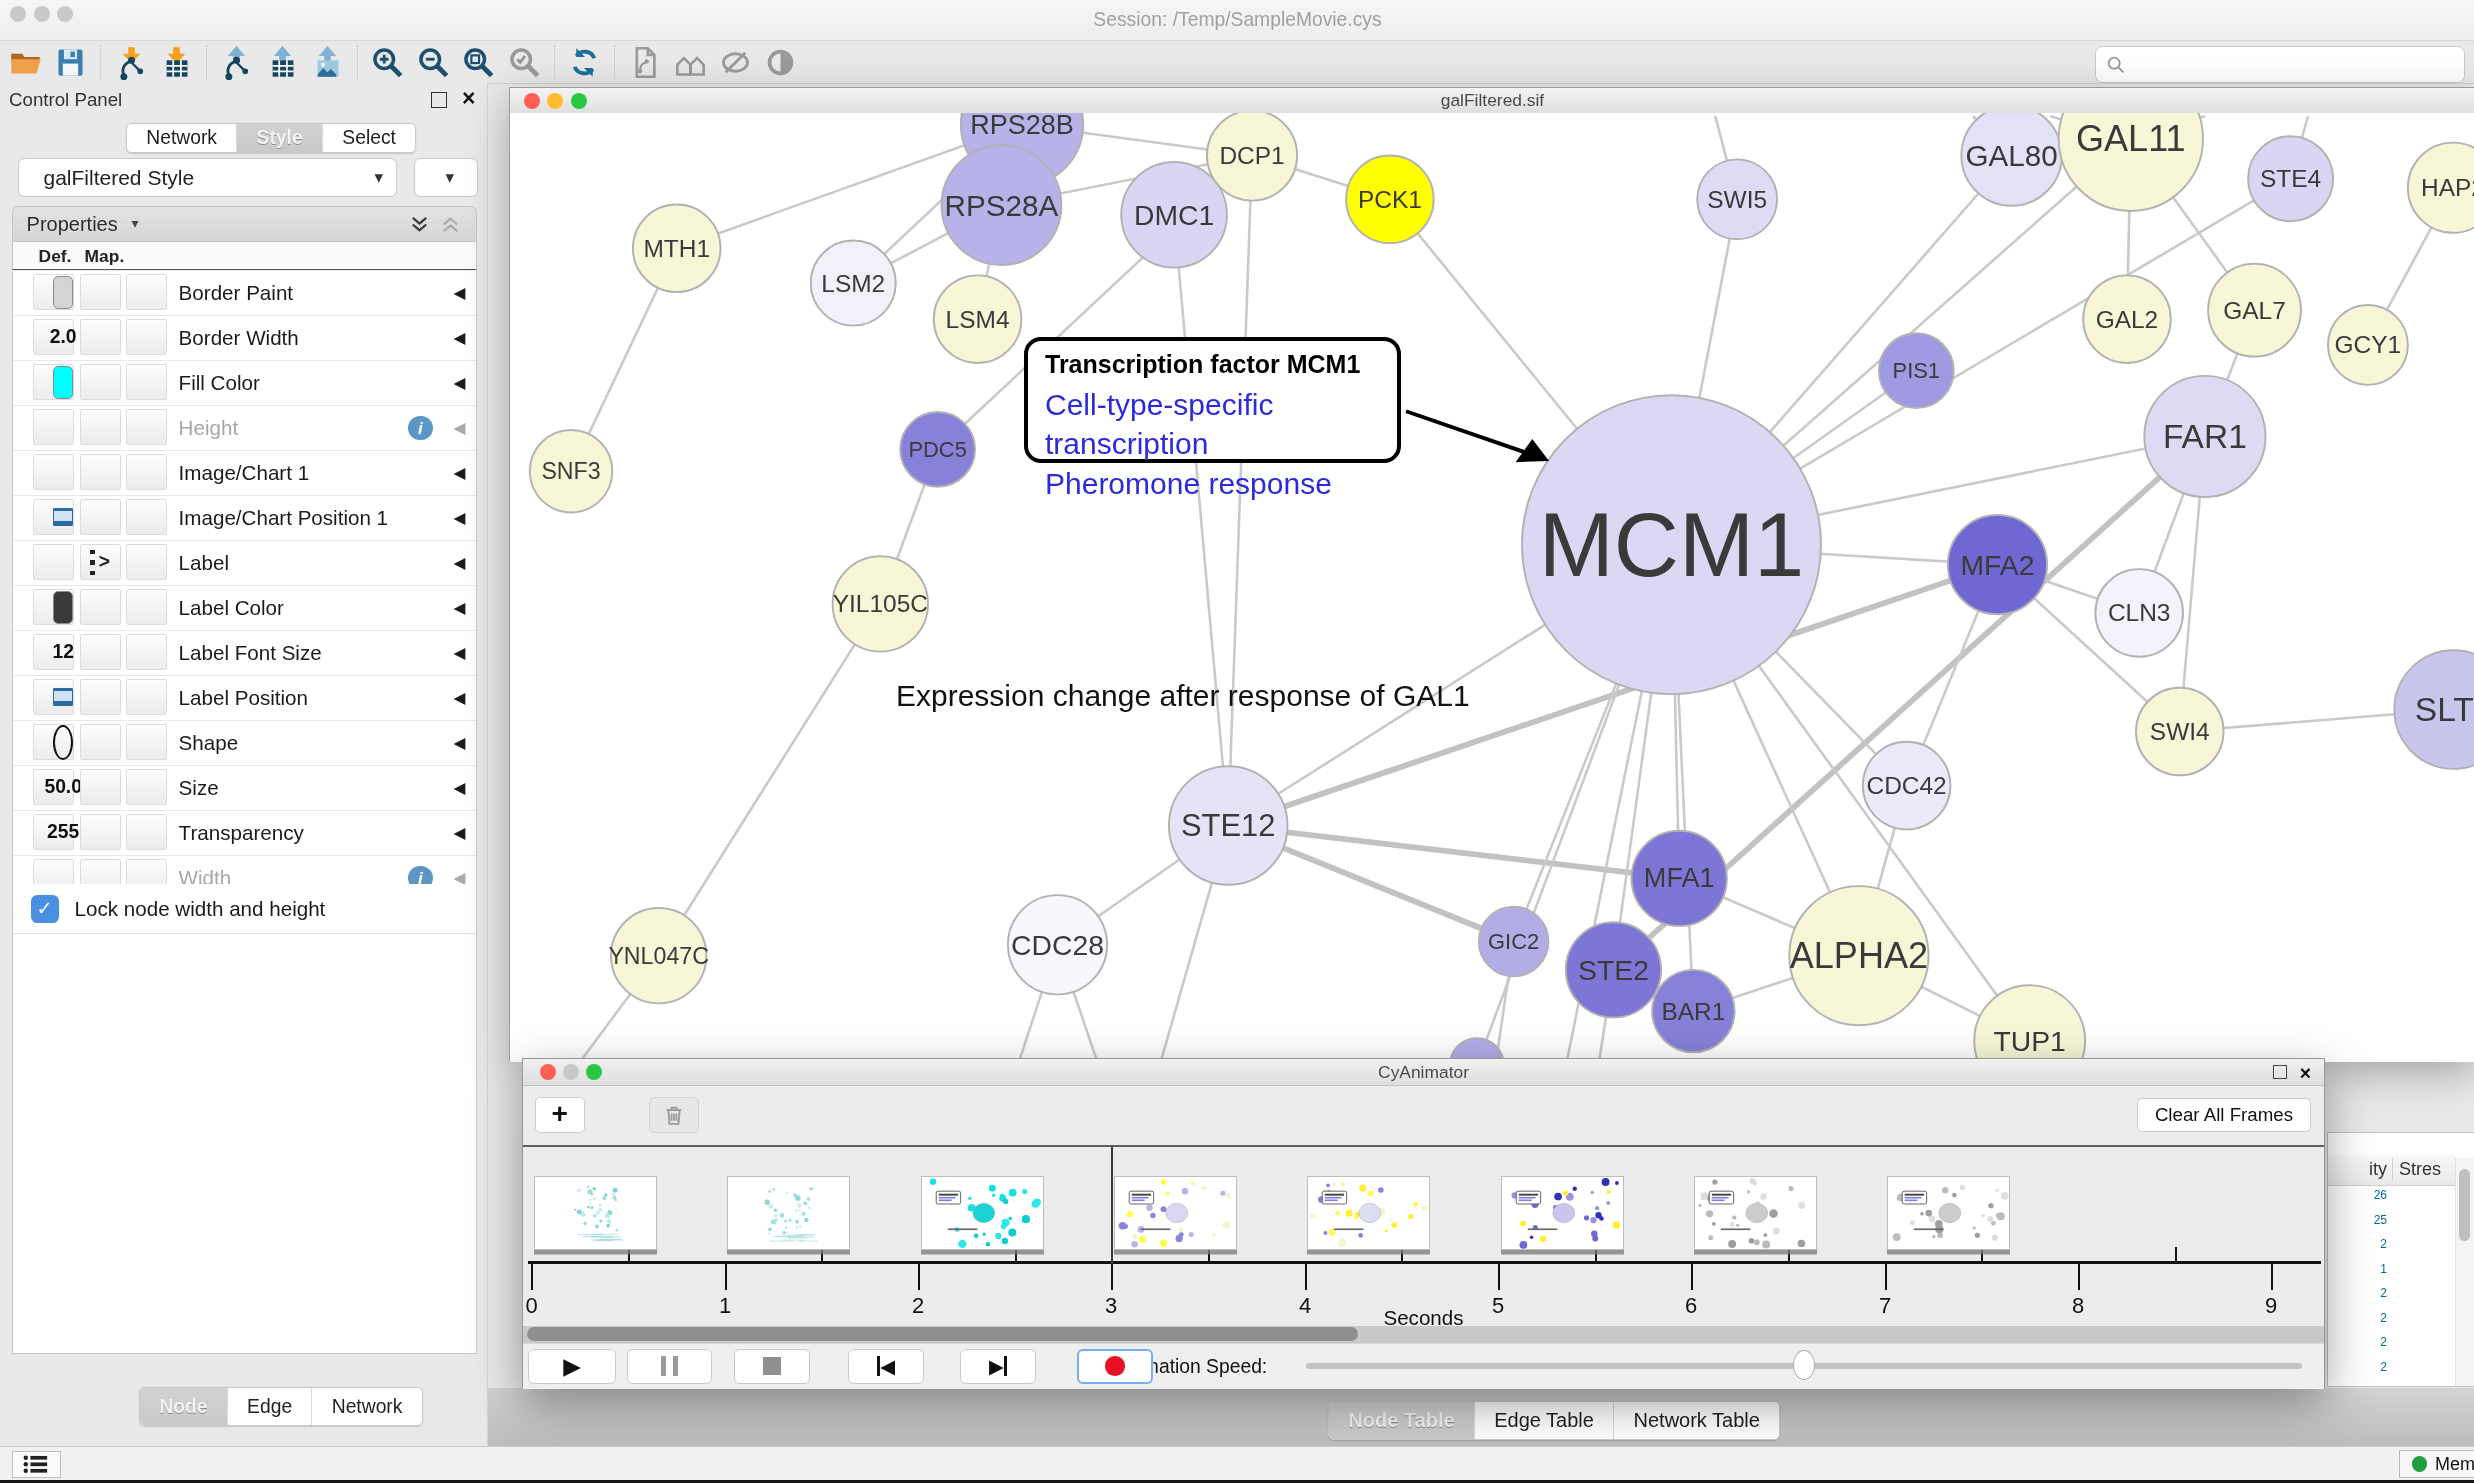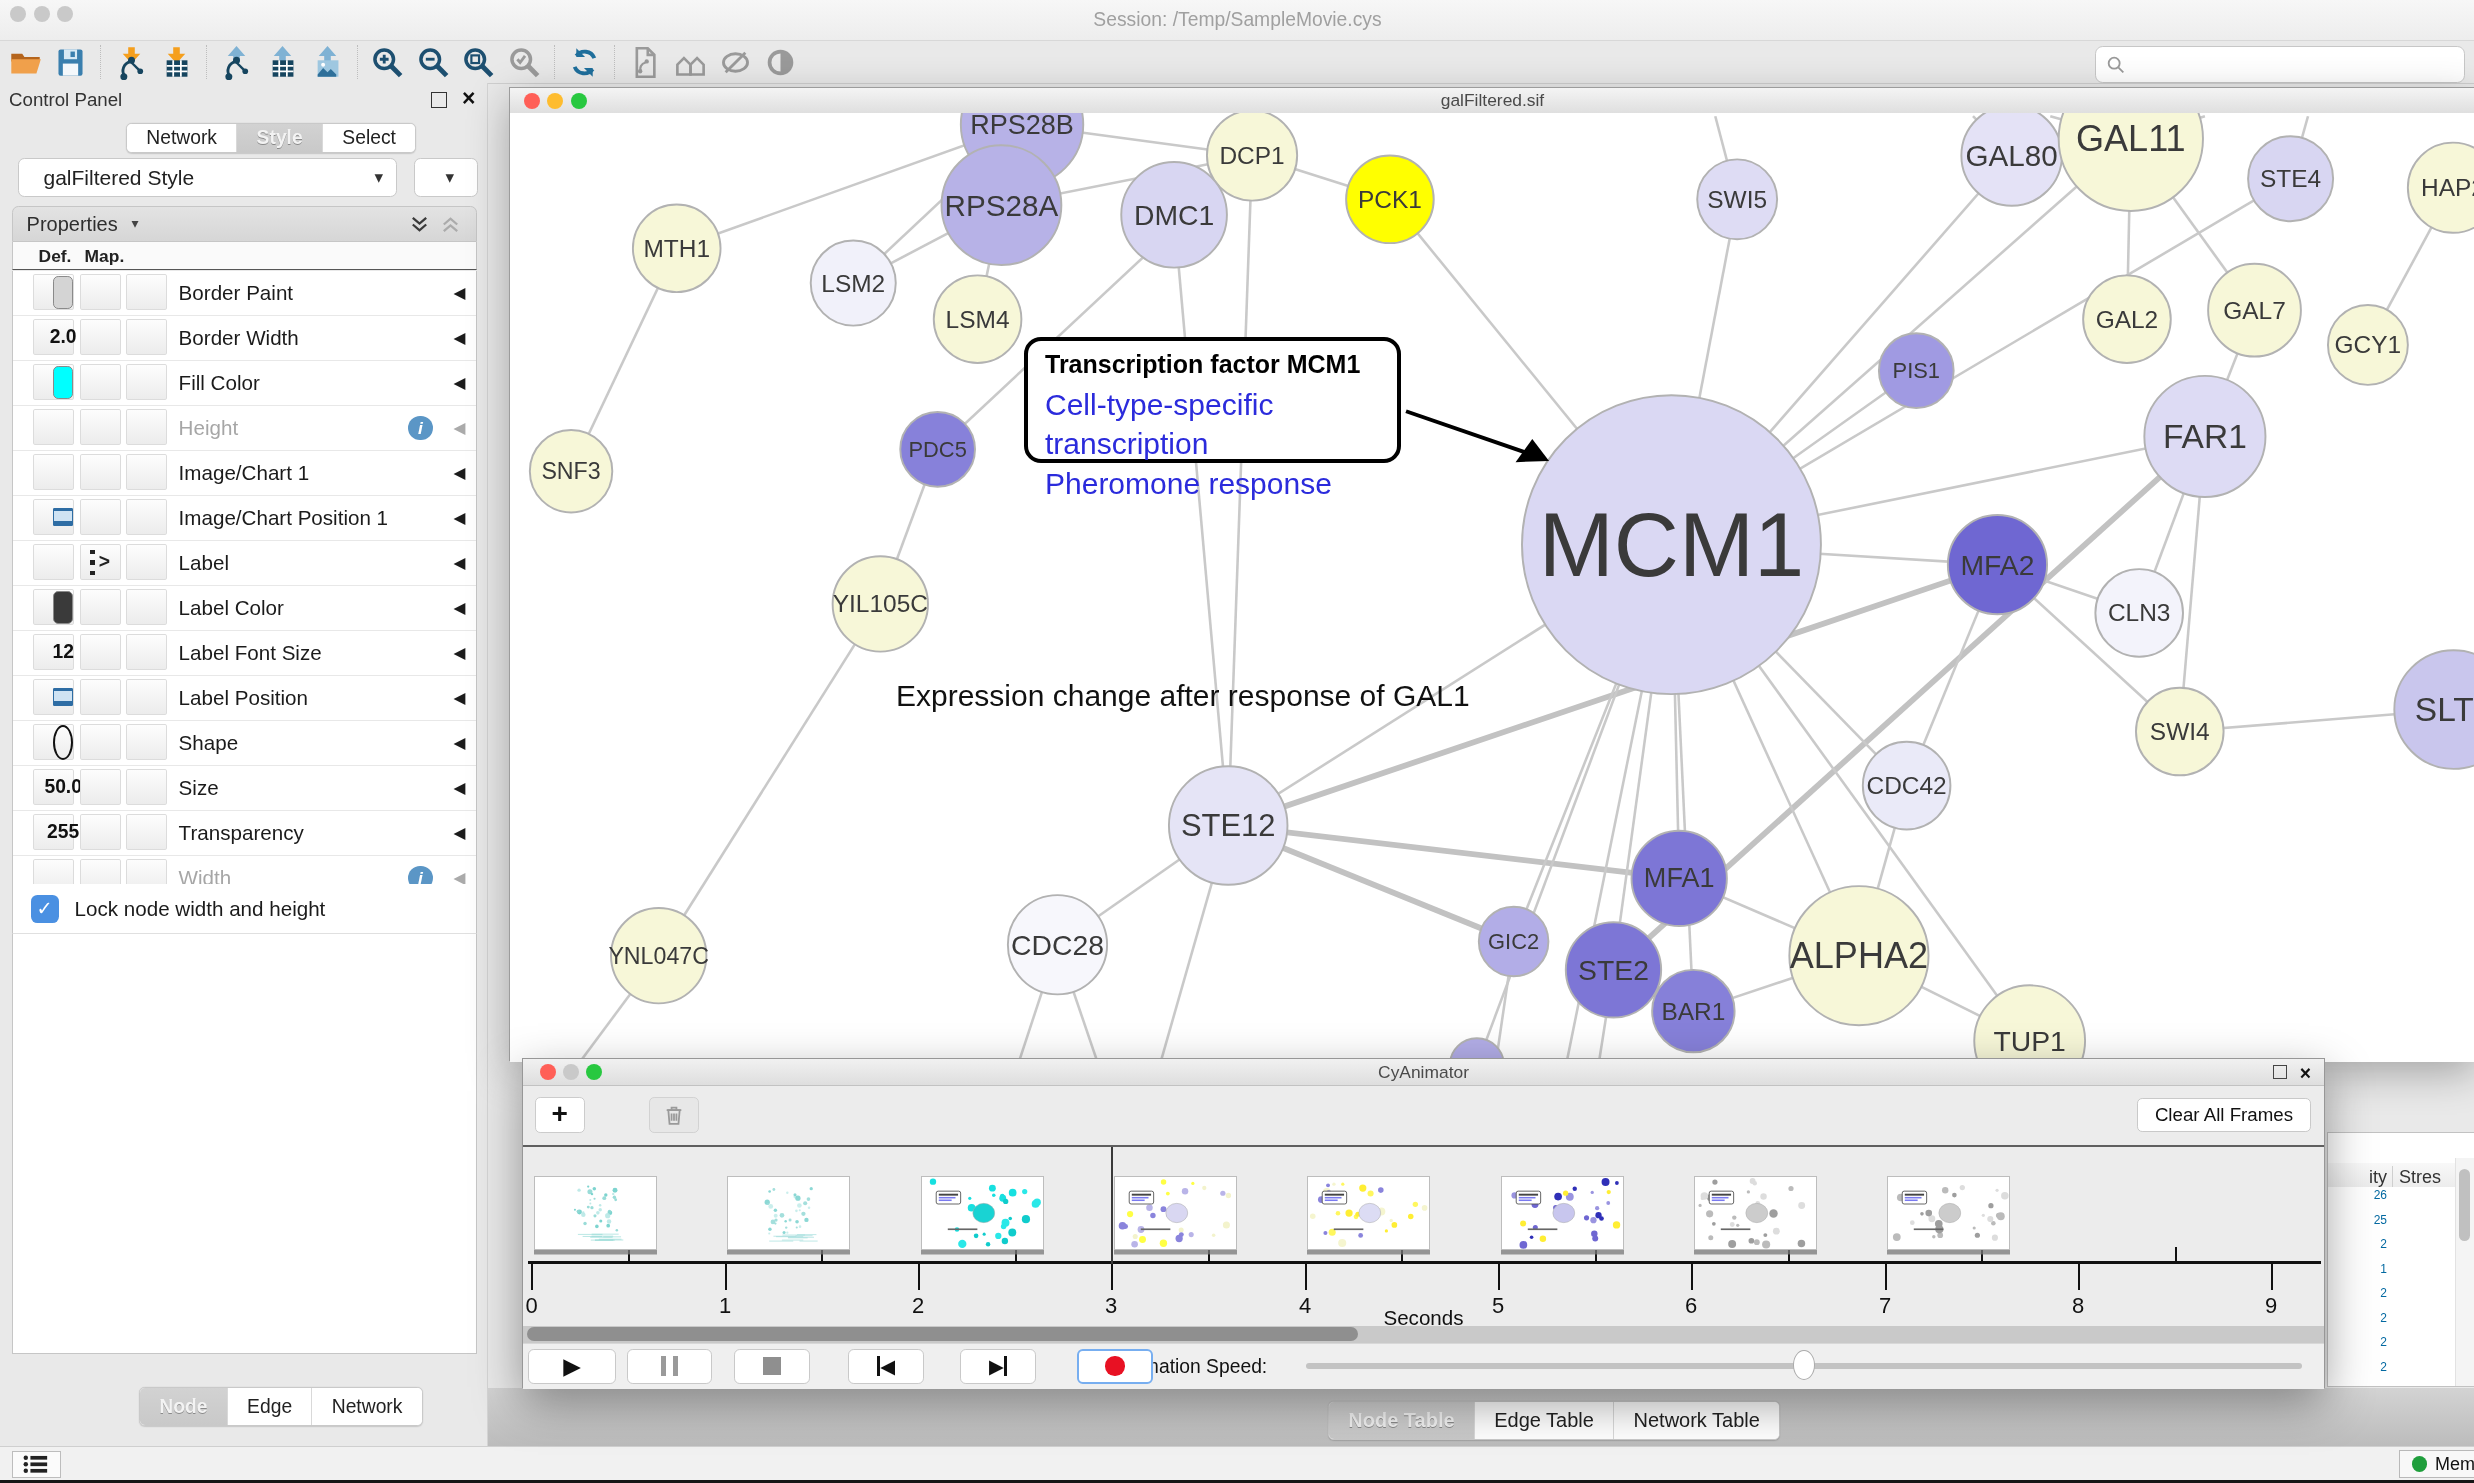--- a/index.html
+++ b/index.html
@@ -129,21 +129,21 @@
   .pbtn.rec{border:2.6px solid #77aef0;}
   .pbtn .dot{width:19.3px;height:19.3px;border-radius:50%;background:#e81123;}
   #speed-label{position:absolute;left:592px;top:4.5px;line-height:35px;font-size:19.3px;color:#111;}
   #speed-track{position:absolute;left:783px;top:19.3px;width:996px;height:5.8px;background:#c3c3c3;border-radius:3.2px;}
   #speed-knob{position:absolute;top:6.4px;width:22px;height:30px;border-radius:50%;background:#fff;
     border:1.3px solid #ababab;box-sizing:border-box;}
 
   
   #table-panel{position:absolute;left:2327px;top:1132px;width:148px;height:255px;background:#fff;
     border:1.3px solid #c2c2c2;box-sizing:border-box;z-index:5;}
-  #tp-header{position:absolute;left:0;top:30px;right:19.3px;height:30px;background:linear-gradient(#f8f8f8,#e9e9e9);
+  #tp-header{position:absolute;left:0;top:22px;right:19.3px;height:30px;background:linear-gradient(#f8f8f8,#e9e9e9);
     border-bottom:1.3px solid #cfcfcf;font-size:18px;color:#333;}
   #tp-header .c1{position:absolute;left:0;top:3.9px;width:59px;text-align:right;}
   #tp-header .c2{position:absolute;left:71px;top:3.9px;}
   #tp-header .cdiv{position:absolute;left:64px;top:2.6px;width:1.3px;height:22px;background:#cfcfcf;}
   #tp-rows{position:absolute;left:0;top:54px;right:19.3px;bottom:5.2px;background:#fff;overflow:hidden;}
   .tp-row{height:24.5px;font-size:12px;color:#0369a1;position:relative;}
   .tp-row .v1{position:absolute;left:0;top:1.3px;width:59px;text-align:right;}
   #tp-scroll{position:absolute;right:0;top:24.5px;width:18px;bottom:0;background:#f4f4f4;border-left:1.3px solid #e2e2e2;}
   #tp-scroll .vthumb{position:absolute;left:2.6px;top:11.6px;width:11.6px;height:72px;background:#c0c0c0;border-radius:5.8px;}
 

